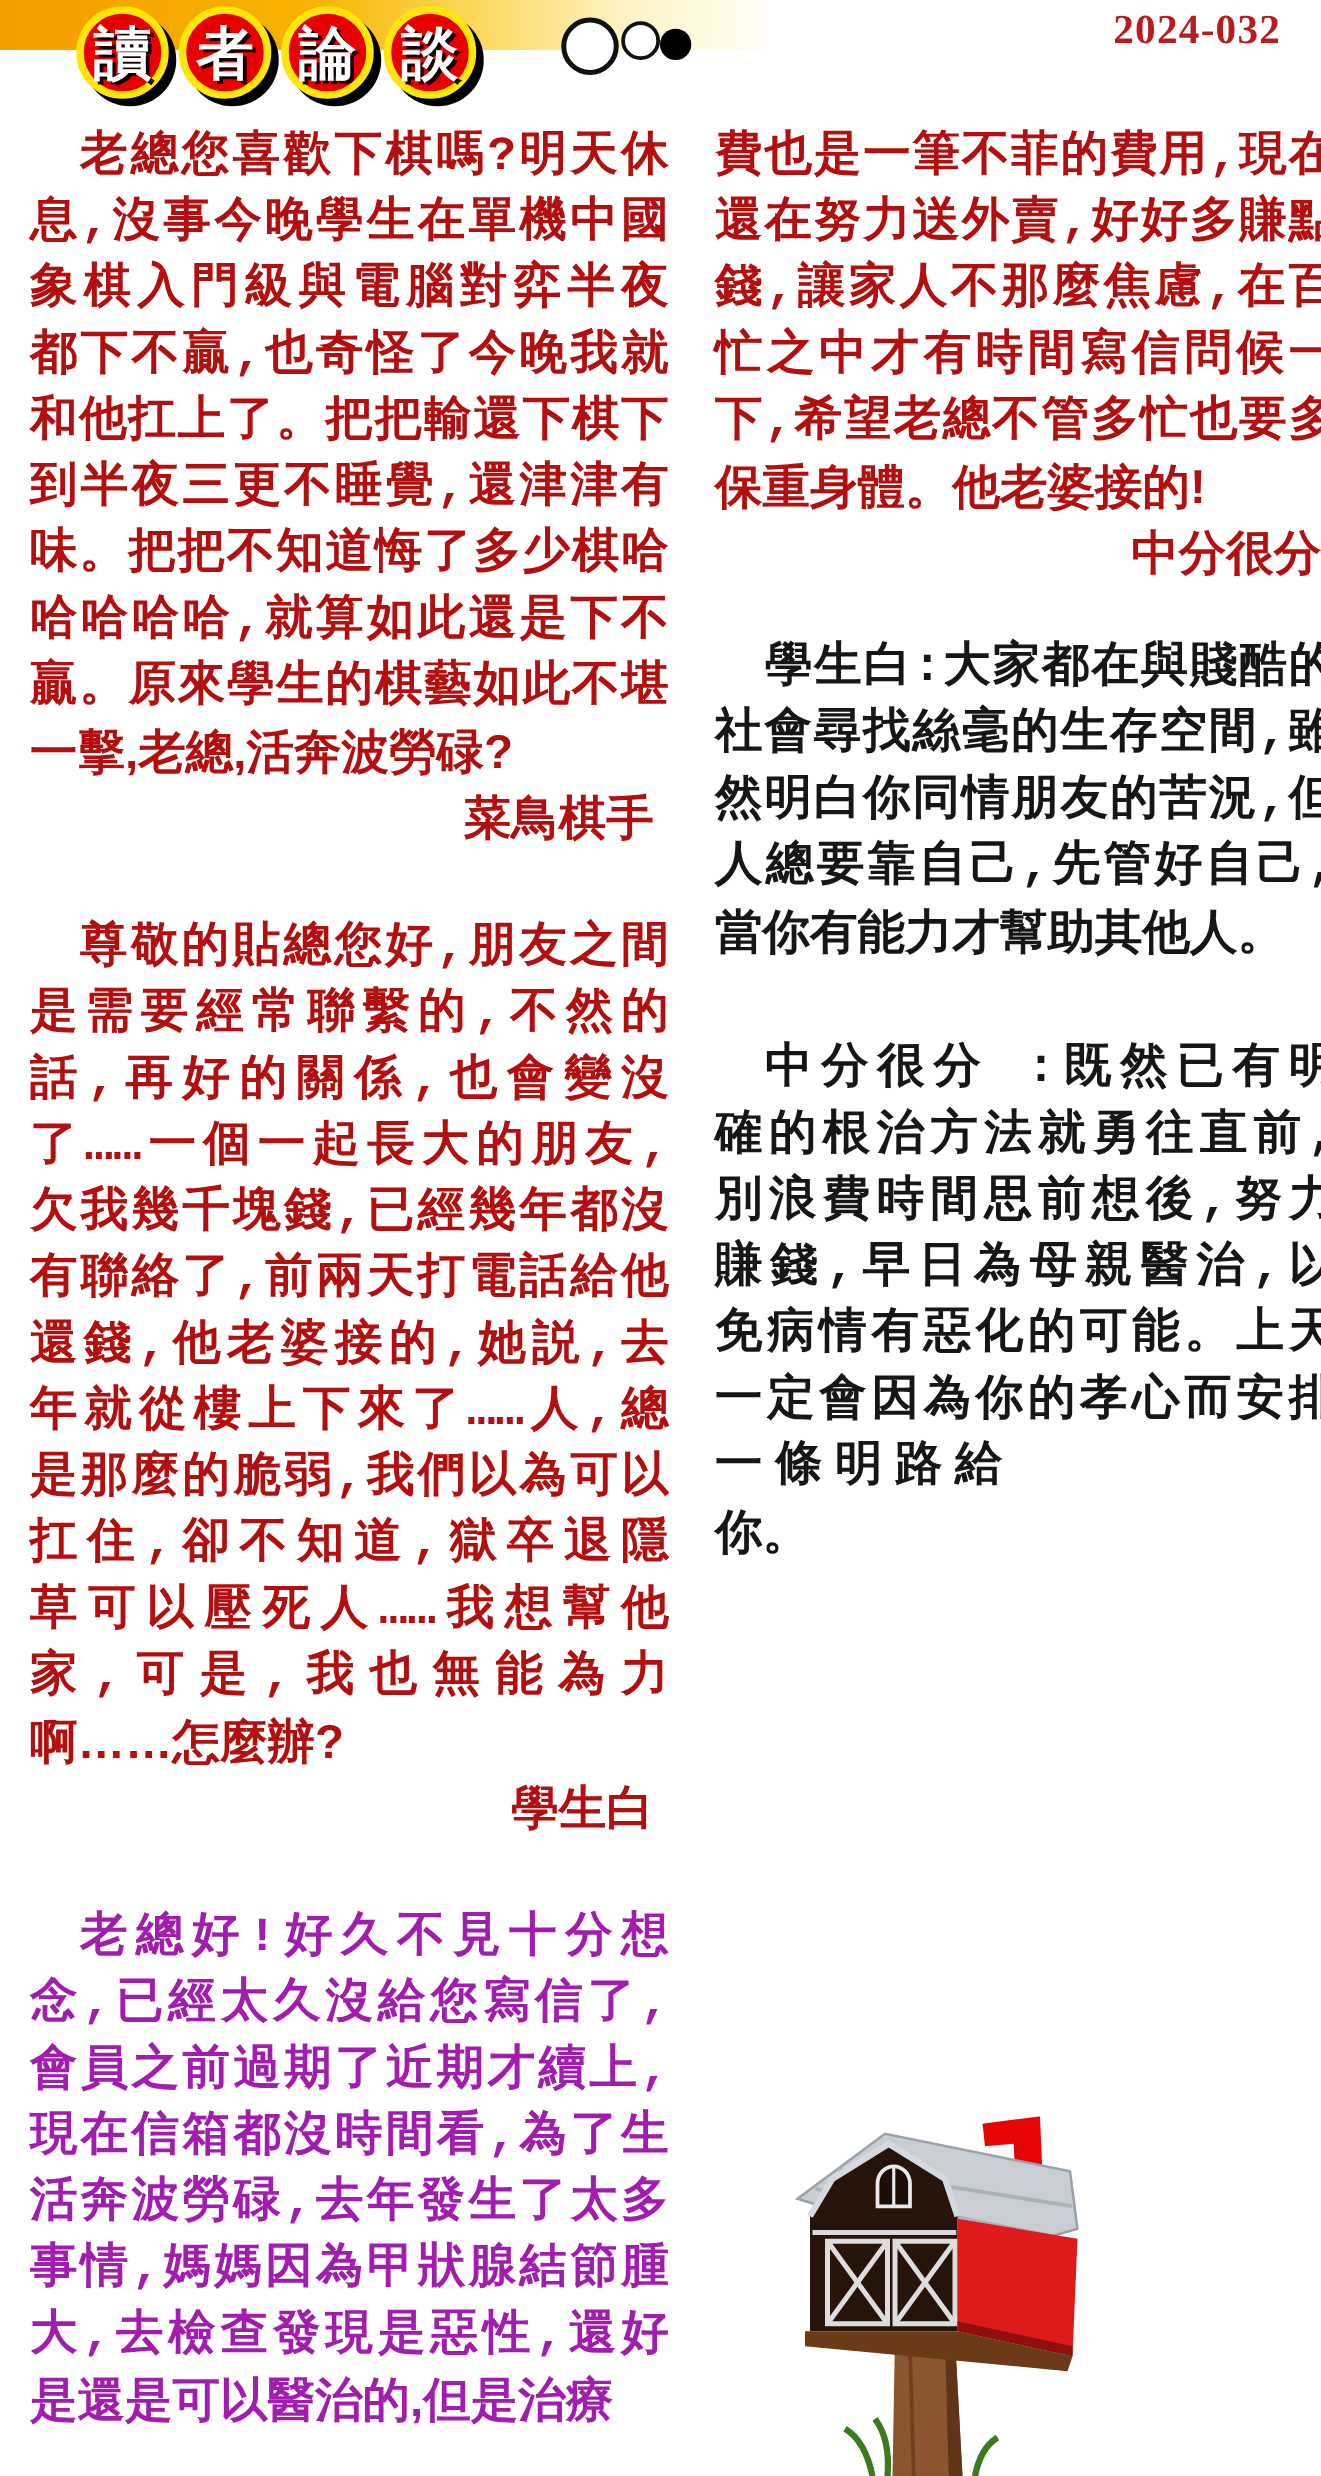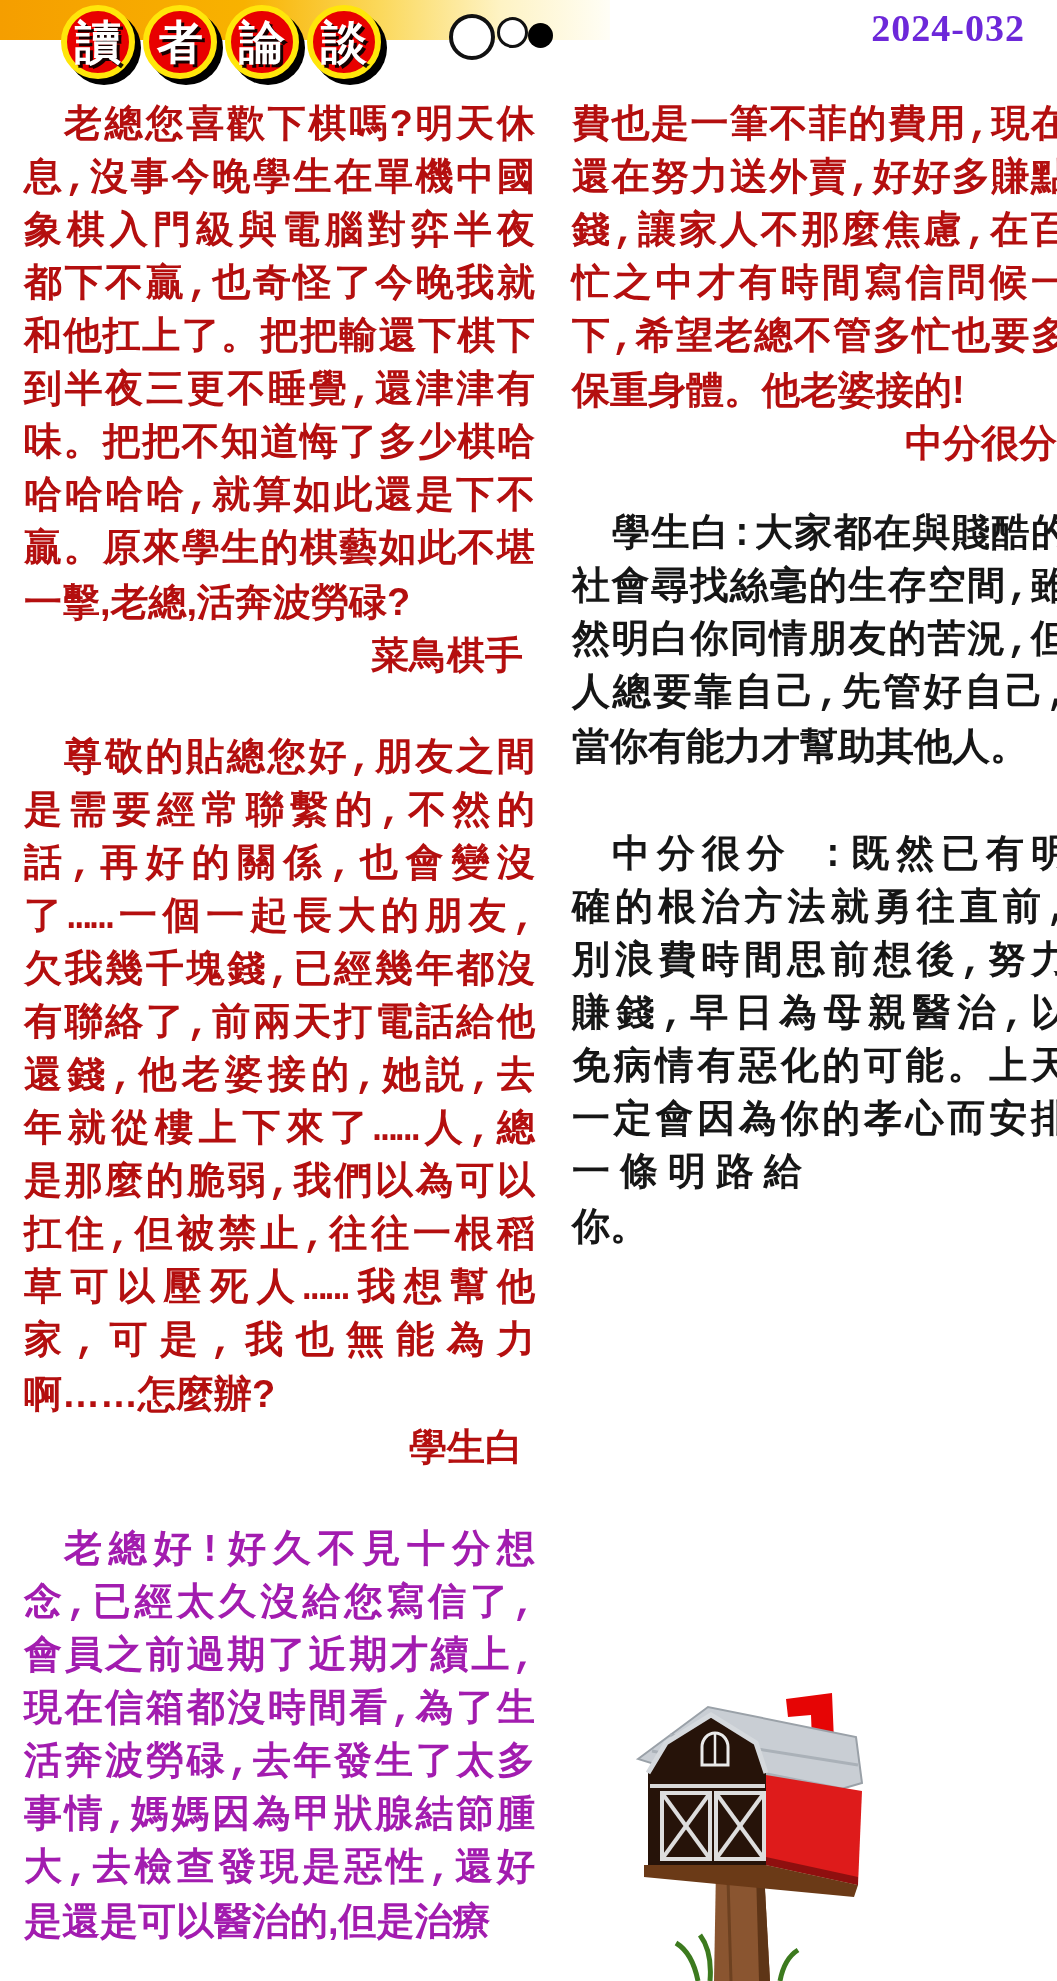--- a/index.html
+++ b/index.html
@@ -14,21 +14,21 @@
     background:#E80000;border:6px solid #FFE60A;
     box-shadow:6px 6px 0 #000;
     display:flex;align-items:center;justify-content:center;}
   .badge span{color:#fff;font-size:46px;font-weight:bold;line-height:1;
     text-shadow:3px 3px 0 rgba(0,0,0,0.9);}
   .circle{position:absolute;border-radius:50%;background:#fff;}
   .circle.lg{left:449px;top:14px;width:38px;height:38px;border:4px solid #111;}
   .circle.sm{left:497px;top:17px;width:25px;height:25px;border:3px solid #111;}
   .dot{position:absolute;left:528px;top:23px;width:25px;height:25px;border-radius:50%;background:#000;}
   .issue{position:absolute;top:6px;right:32px;font-family:"Liberation Serif","DejaVu Serif",serif;
-    font-weight:bold;font-size:38px;letter-spacing:1px;color:#6d28d9;}
+    font-weight:bold;font-size:33px;letter-spacing:1px;color:#b91c1c;}
   
   .col{position:absolute;top:99px;}
   .col-left{left:24px;width:511px;}
   .col-right{left:540px;width:497px;margin-left:32px;}
   .tline{font-size:38px;line-height:53px;font-weight:600;}
   .jst{text-align:justify;text-align-last:justify;font-family:Liberation Mono, monospace;}
   .indent{padding-left:40px;}
   .sig{text-align:right;padding-right:12px;}
   
   .mailbox{position:absolute;left:618px;top:1693px;width:245px;height:288px;}
@@ -74,21 +74,21 @@
     <div style="margin-top: 50px; color: rgb(180, 15, 15);">
       <div class="tline indent jst">尊敬的貼總您好,朋友之間</div>
       <div class="tline jst">是需要經常聯繫的,不然的</div>
       <div class="tline jst">話,再好的關係,也會變沒</div>
       <div class="tline jst">了……一個一起長大的朋友,</div>
       <div class="tline jst">欠我幾千塊錢,已經幾年都沒</div>
       <div class="tline jst">有聯絡了,前兩天打電話給他</div>
       <div class="tline jst">還錢,他老婆接的,她説,去</div>
       <div class="tline jst">年就從樓上下來了……人,總</div>
       <div class="tline jst">是那麼的脆弱,我們以為可以</div>
-      <div class="tline jst">扛住,但被禁止,往往一根稻</div>
+      <div class="tline jst">扛住,卻不知道,獄卒退隱</div>
       <div class="tline jst">草可以壓死人……我想幫他</div>
       <div class="tline jst">家,可是,我也無能為力</div>
       <div class="tline">啊……怎麼辦?</div>
       <div class="tline sig">學生白</div>
     </div>
     <div style="margin-top: 50px; color: #a21caf;">
       <div class="tline indent jst">老總好!好久不見十分想</div>
       <div class="tline jst">念,已經太久沒給您寫信了,</div>
       <div class="tline jst">會員之前過期了近期才續上,</div>
       <div class="tline jst">現在信箱都沒時間看,為了生</div>

